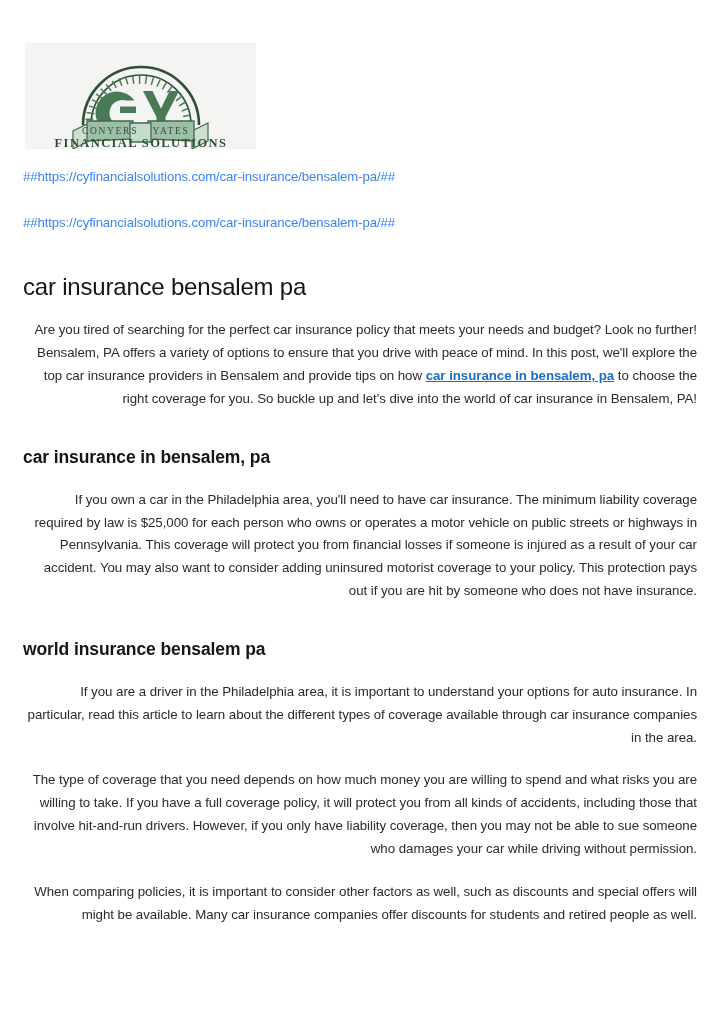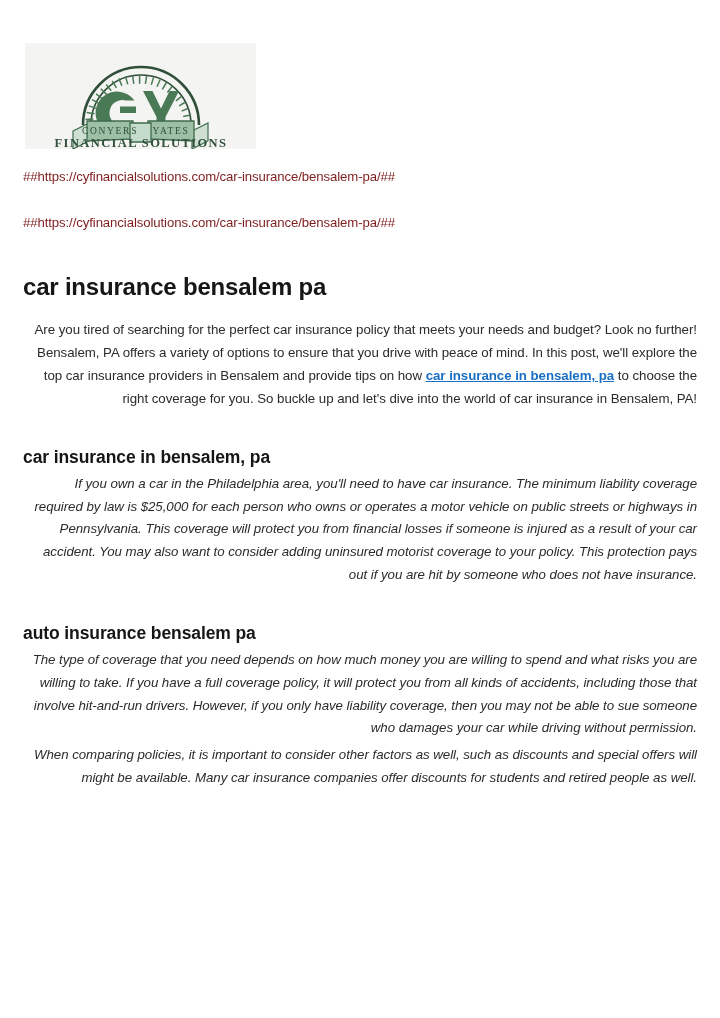--- a/index.html
+++ b/index.html
@@ -40,29 +40,29 @@
   .content {
     position: absolute;
     left: 23px;
     top: 168px;
     width: 674px;
   }
 
   .url-line {
     font-size: 13.2px;
     line-height: 1.35;
-    color: #7f1d1d;
+    color: #3b82f6;
     margin: 0 0 0 0;
     letter-spacing: -0.1px;
   }
   .url-line.second { margin-top: 28px; }
 
   h1.doc-title {
     font-size: 24px;
-    font-weight: bold;
+    font-weight: normal;
     line-height: 1.2;
     margin: 41px 0 0 0;
     color: #161616;
     letter-spacing: -0.2px;
   }
 
   h2.doc-h2 {
     font-size: 17.5px;
     font-weight: bold;
     line-height: 1.25;
@@ -72,21 +72,21 @@
   }
 
   p.body-text {
     font-size: 13.3px;
     line-height: 1.72;
     margin: 18px 0 0 0;
     color: #2b2b2b;
     letter-spacing: -0.05px;
     text-align: right;
   }
-  p.body-text.tight { margin-top: 4px; font-style: italic; }
+  p.body-text.tight { margin-top: 20px; }
 
   a.inline-link {
     color: #1a6fc4;
     font-weight: bold;
     text-decoration: underline;
   }
 </style>
 </head>
 <body>
 
@@ -156,18 +156,19 @@
     <p class="url-line">##https://cyfinancialsolutions.com/car-insurance/bensalem-pa/##</p>
     <p class="url-line second">##https://cyfinancialsolutions.com/car-insurance/bensalem-pa/##</p>
 
     <h1 class="doc-title">car insurance bensalem pa</h1>
 
     <p class="body-text"><span>Are you tired of searching for the perfect car insurance policy that meets your needs and budget? Look no further! Bensalem, PA offers a variety of options to ensure that you drive with peace of mind. In this post, we'll explore the top car insurance providers in Bensalem and provide tips on how </span><a class="inline-link" href="#">car insurance in bensalem, pa</a><span> to choose the right coverage for you. So buckle up and let's dive into the world of car insurance in Bensalem, PA!</span></p>
 
     <h2 class="doc-h2">car insurance in bensalem, pa</h2>
     <p class="body-text tight">If you own a car in the Philadelphia area, you'll need to have car insurance. The minimum liability coverage required by law is $25,000 for each person who owns or operates a motor vehicle on public streets or highways in Pennsylvania. This coverage will protect you from financial losses if someone is injured as a result of your car accident. You may also want to consider adding uninsured motorist coverage to your policy. This protection pays out if you are hit by someone who does not have insurance.</p>
 
-    <h2 class="doc-h2">auto insurance bensalem pa</h2>
+    <h2 class="doc-h2">world insurance bensalem pa</h2>
+    <p class="body-text tight">If you are a driver in the Philadelphia area, it is important to understand your options for auto insurance. In particular, read this article to learn about the different types of coverage available through car insurance companies in the area.</p>
     <p class="body-text tight">The type of coverage that you need depends on how much money you are willing to spend and what risks you are willing to take. If you have a full coverage policy, it will protect you from all kinds of accidents, including those that involve hit-and-run drivers. However, if you only have liability coverage, then you may not be able to sue someone who damages your car while driving without permission.</p>
     <p class="body-text tight">When comparing policies, it is important to consider other factors as well, such as discounts and special offers will might be available. Many car insurance companies offer discounts for students and retired people as well.</p>
 
   </div>
 </div>
 
 </body></html>

